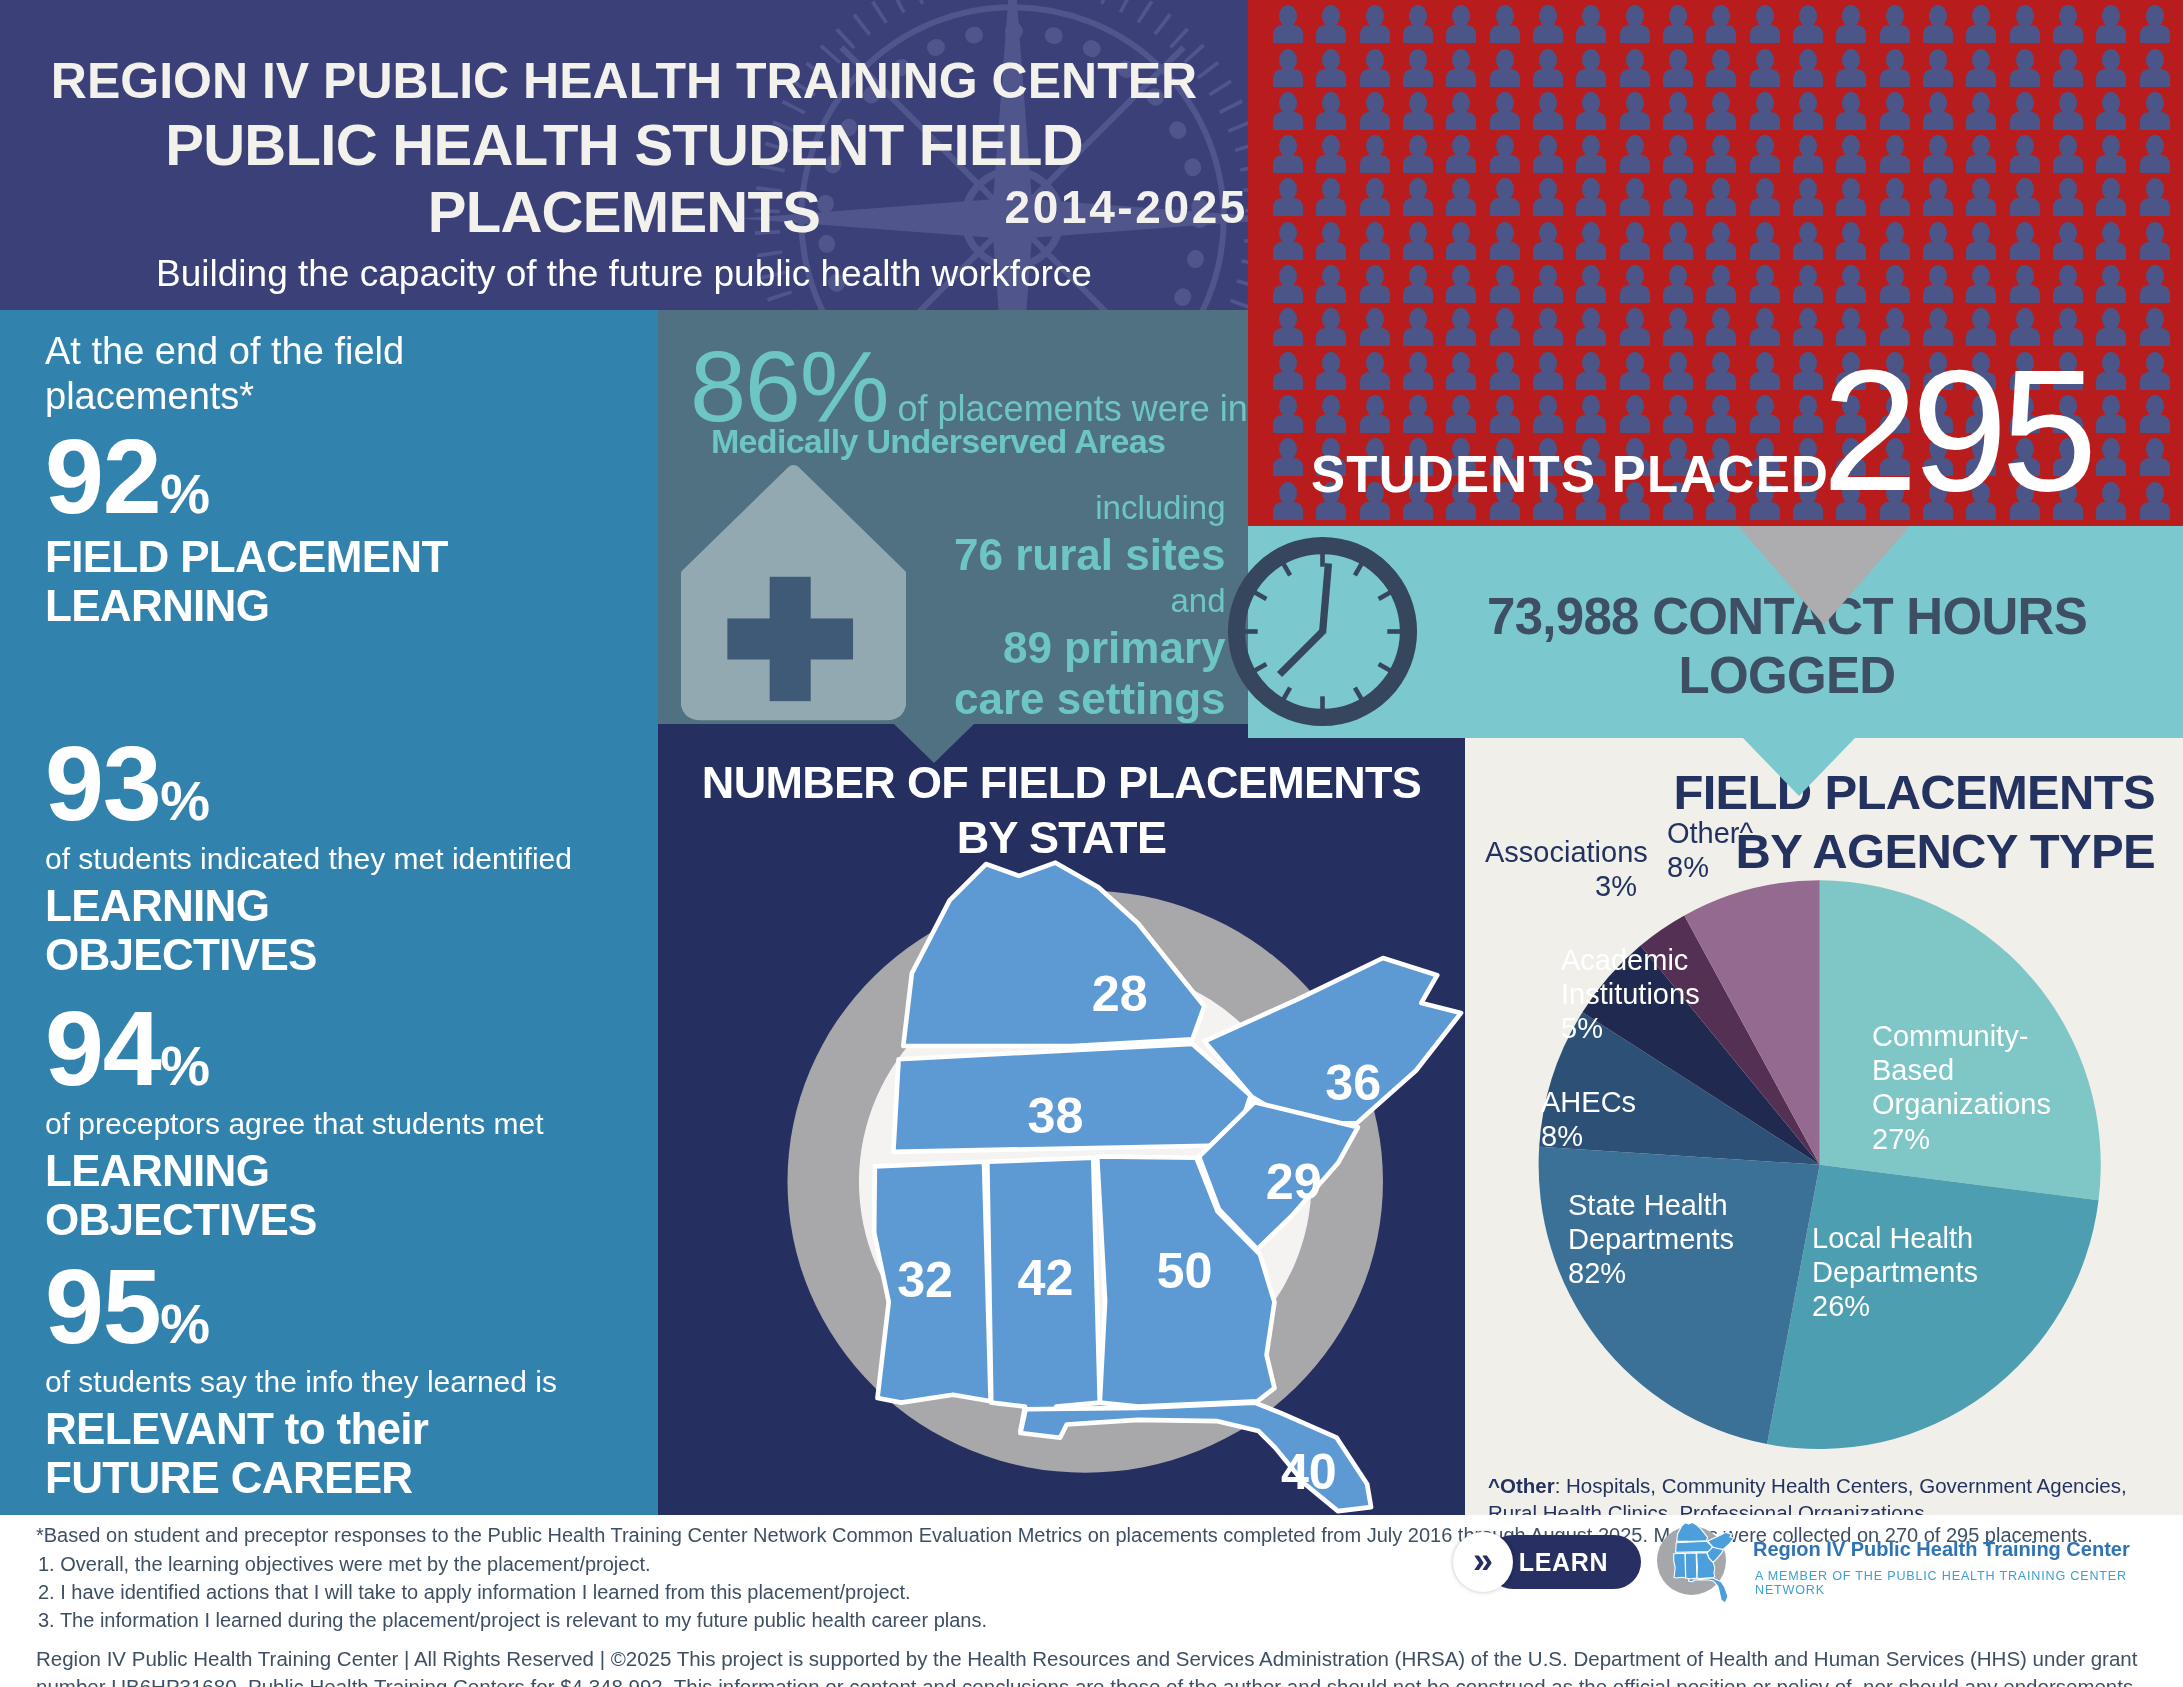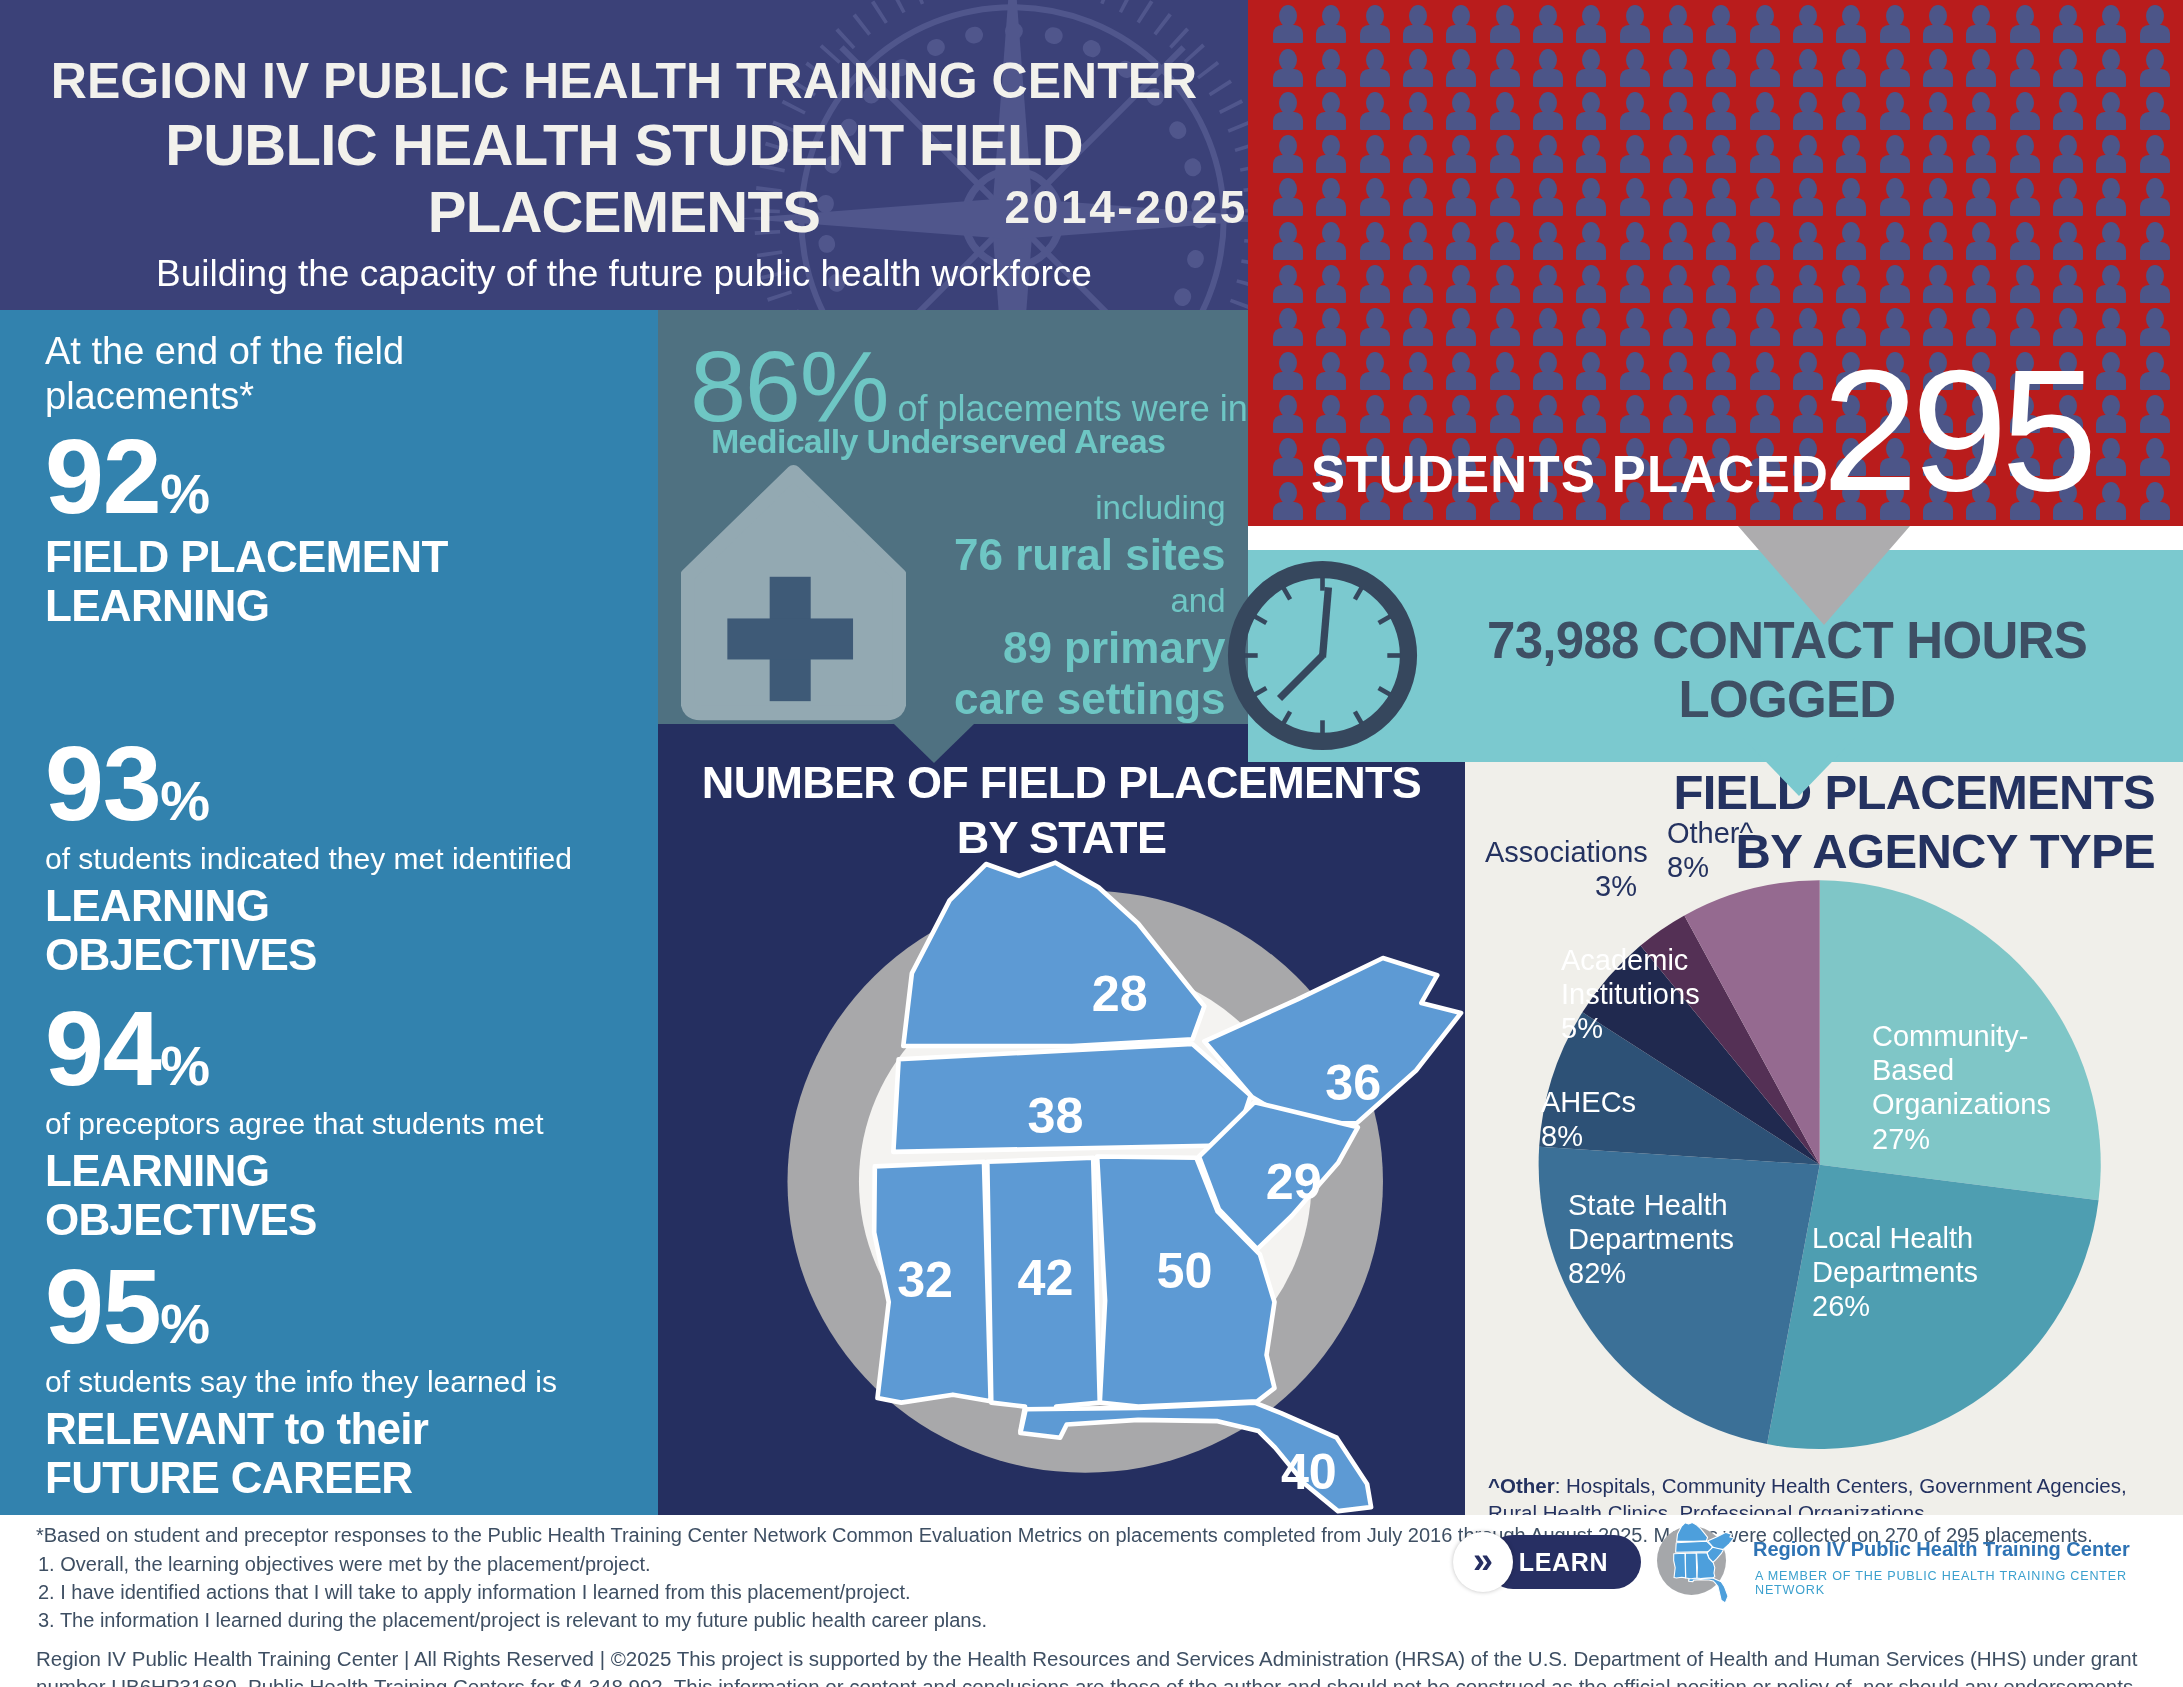--- a/index.html
+++ b/index.html
@@ -39,21 +39,21 @@
   .students { position:absolute; left:1248px; top:0; width:935px; height:526px; background:#b91c1c; }
   .people-grid { position:absolute; left:18.5px; top:5.3px; width:910px; height:516px;
     display:grid; grid-template-columns:repeat(21,1fr); row-gap:5.3px; justify-items:center; align-content:start; }
   .person { width:30px; height:38px; position:relative; }
   .person::before { content:""; position:absolute; left:50%; transform:translateX(-50%); top:0; width:18px; height:22px; background:#4C5588; border-radius:50%; }
   .person::after  { content:""; position:absolute; left:0; bottom:0; width:30px; height:18px; background:#4C5588; border-radius:8.6px 8.6px 1.3px 1.3px; }
   .stu-label { position:absolute; left:63px; top:445px; font-size:51px; font-weight:bold; color:#fff; letter-spacing:1.3px; }
   .stu-count { position:absolute; left:574px; top:344px; font-size:173px; font-weight:400; color:#fff; letter-spacing:-6.6px; line-height:1; }
 
   
-  .hours { position:absolute; left:1248px; top:550px; width:935px; height:212px; background:#7BC9CF; z-index:3; }
+  .hours { position:absolute; left:1248px; top:526px; width:935px; height:212px; background:#7BC9CF; z-index:3; }
   .hours-text { position:absolute; left:159px; right:16px; top:61px; text-align:center; font-size:51px; font-weight:bold; color:#3E4F64; letter-spacing:-0.7px; }
   .clock { position:absolute; left:-28px; top:3.3px; }
 
   
   .mapPanel { position:absolute; left:658px; top:724px; width:807px; height:791px; background:#252F60; color:#fff; }
   .map-title { position:absolute; left:0; right:0; top:32px; text-align:center; font-size:45px; font-weight:bold; line-height:1.22; letter-spacing:-0.7px; }
   .map-svg { position:absolute; left:16.5px; top:112px; }
   .map-svg .state { fill:#5D9AD4; stroke:#FFFFFF; stroke-width:7; stroke-linejoin:round; }
   .map-svg text { fill:#FFFFFF; font-size:76px; font-weight:600; text-anchor:middle; font-family:"Liberation Sans","DejaVu Sans",sans-serif; }
 

